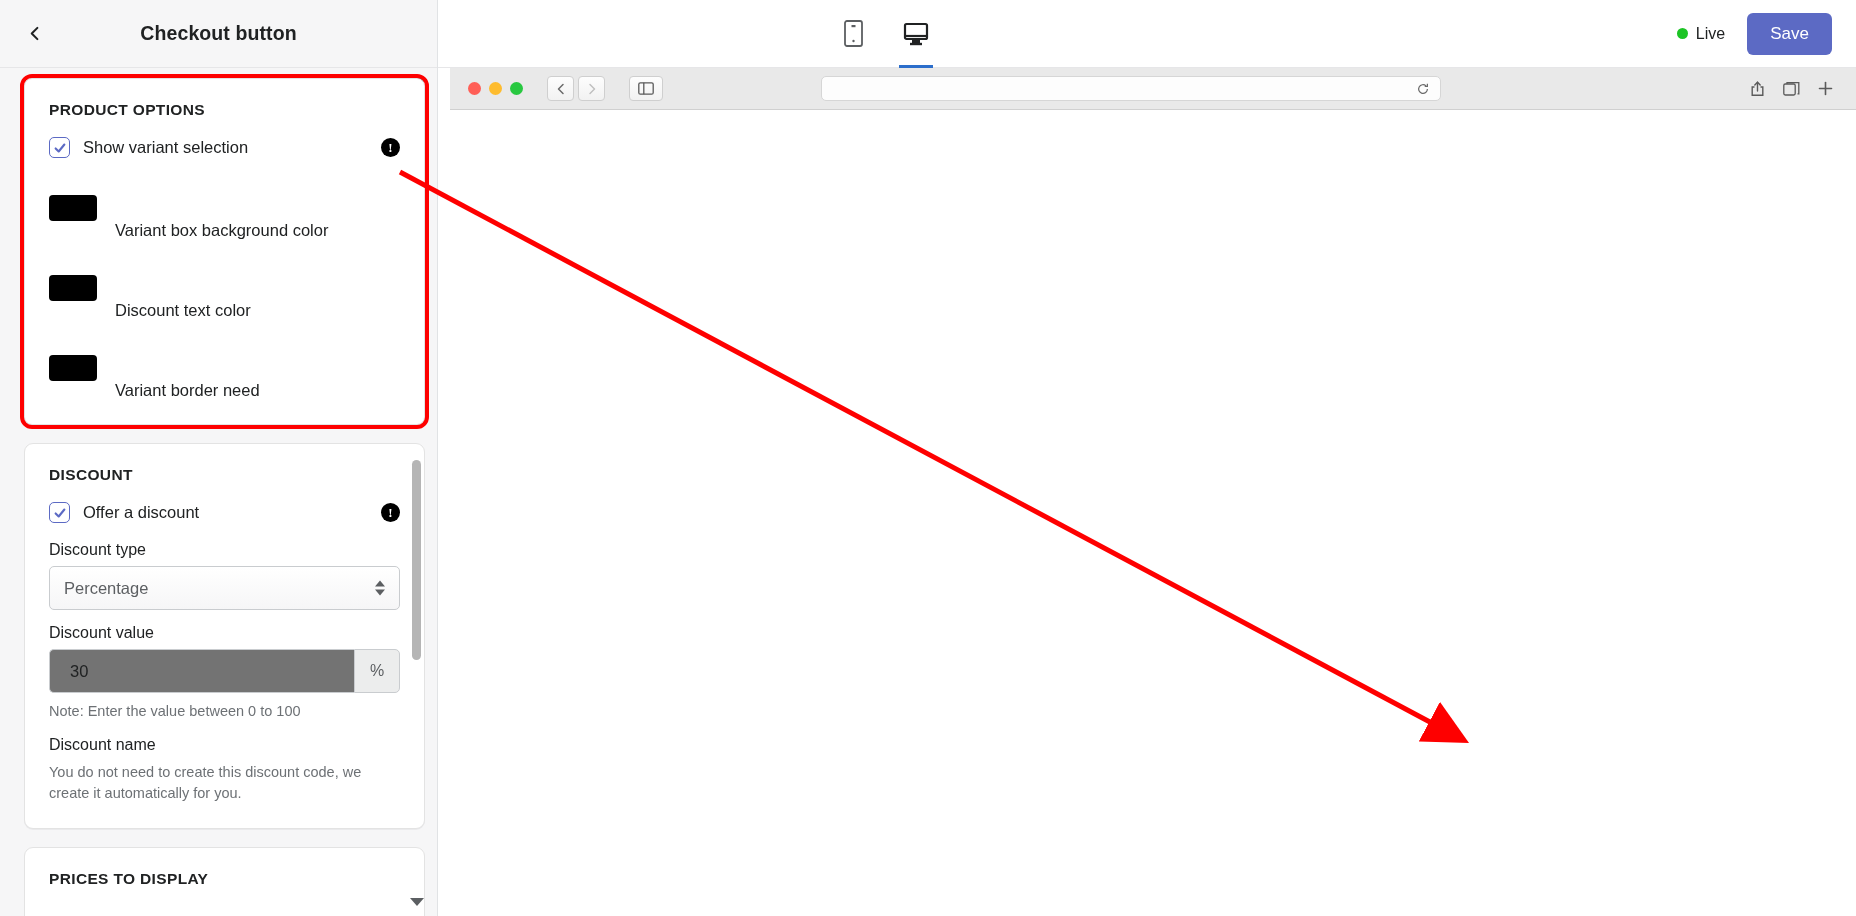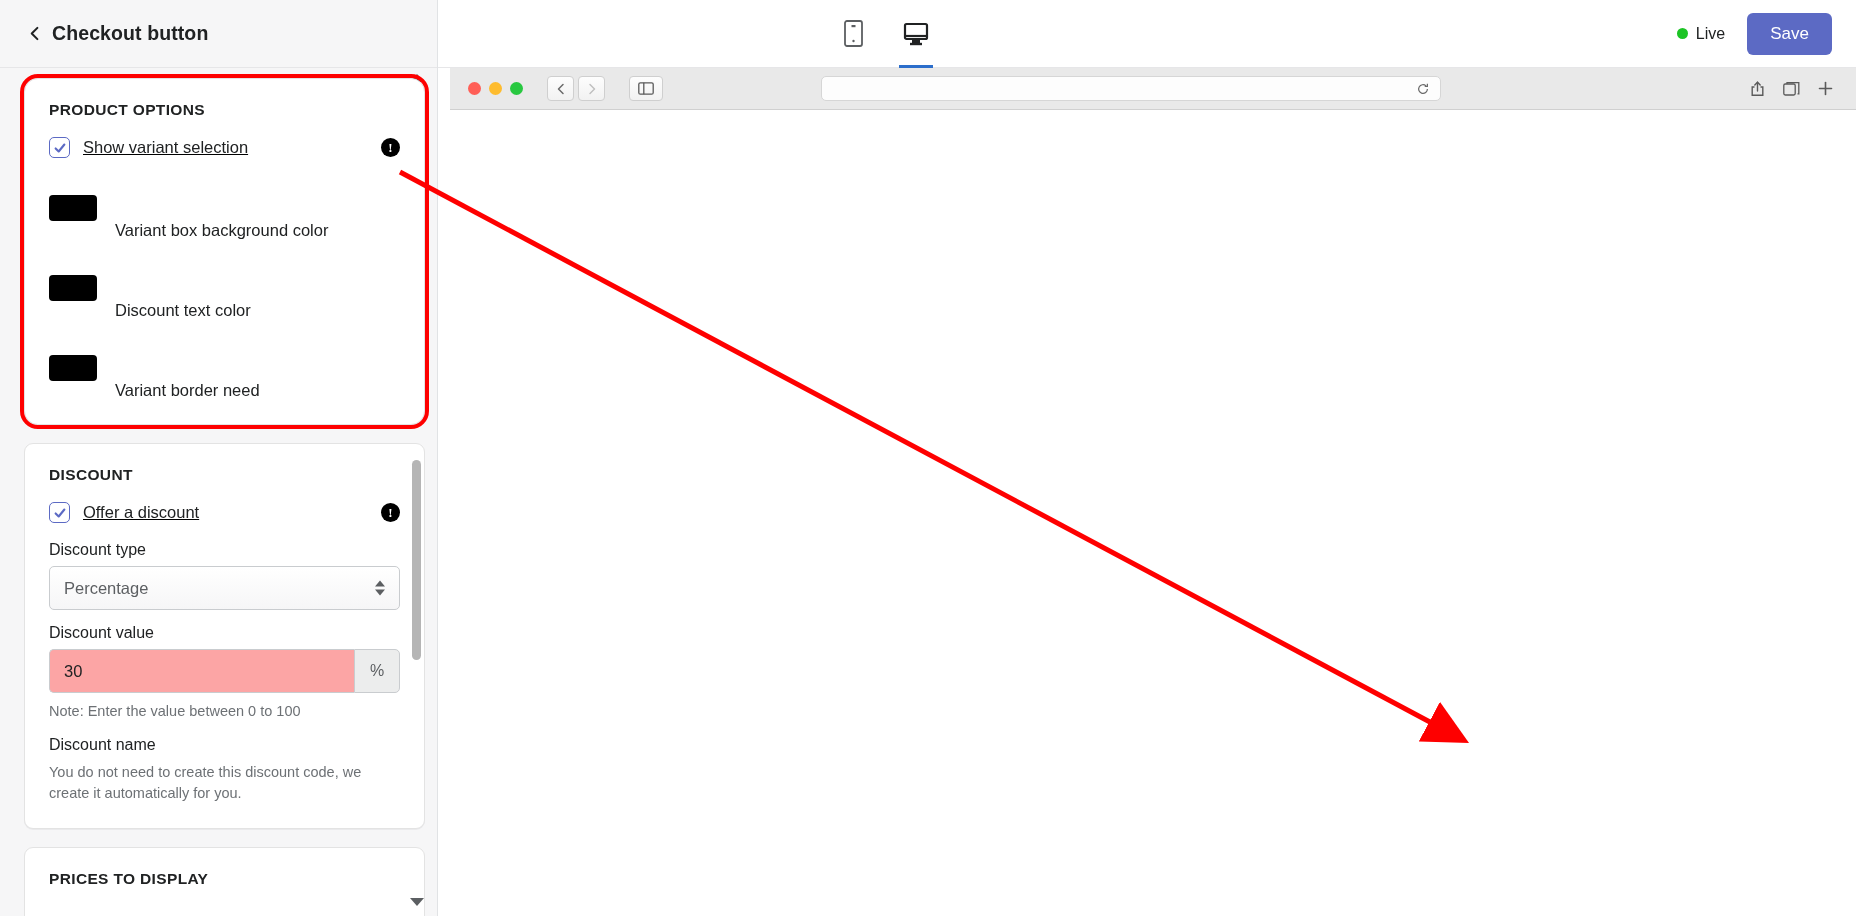--- a/index.html
+++ b/index.html
@@ -26,21 +26,21 @@
     border-bottom: 1px solid #e6e6e8;
     flex: 0 0 68px;
   }
   .back-btn {
     width: 34px; height: 34px;
     display: flex; align-items: center; justify-content: center;
     cursor: pointer; color: #202223;
   }
   .back-btn svg { width: 15px; height: 15px; }
   .lp-title {
-    flex: 1; text-align: left;
+    flex: 1; text-align: center;
     font-size: 19.5px; font-weight: bold; color: #202223;
     letter-spacing: .1px;
     margin-right: 34px;
   }
 
   .lp-scroll {
     flex: 1; overflow: hidden; position: relative;
     padding: 10px 12px 0 24px;
   }
   .scrollbar-track {
@@ -65,32 +65,31 @@
     background: #ffffff;
     border: 1px solid #e3e3e3;
     border-radius: 9px;
     padding: 22px 24px 24px 24px;
     margin-bottom: 18px;
     box-shadow: 0 1px 0 rgba(22,29,37,.05);
   }
   .card.highlight {
     outline: 4px solid #fe0000;
     outline-offset: 0px;
-    border-radius: 14px;
+    border-radius: 8px;
     position: relative;
     z-index: 3;
   }
   .section-title {
     font-size: 15.5px; font-weight: bold; color: #202223;
     letter-spacing: .35px; margin-bottom: 18px;
   }
   .row-check {
     display: flex; align-items: center; gap: 13px;
     margin-bottom: 18px;
-    text-decoration: underline;
   }
   .cbx {
     width: 21px; height: 21px; border-radius: 5px;
     border: 1.5px solid #8c9196; background: #fff;
     display: flex; align-items: center; justify-content: center;
     cursor: pointer; flex: 0 0 21px;
   }
   .cbx.checked { border-color: #5c6ac4; }
   .cbx.checked svg { width: 14px; height: 14px; }
   .row-check .lbl { font-size: 16.5px; color: #202223; flex: 1; }
@@ -127,21 +126,21 @@
     position: absolute; right: 14px; top: 50%; transform: translateY(-50%);
     display: flex; flex-direction: column; gap: 3px;
   }
   .caret .up { width:0;height:0;border-left:5px solid transparent;border-right:5px solid transparent;border-bottom:6px solid #5c5f62; }
   .caret .dn { width:0;height:0;border-left:5px solid transparent;border-right:5px solid transparent;border-top:6px solid #5c5f62; }
 
   .input-group { display: flex; width: 100%; }
   .text-input {
     flex: 1; height: 44px;
     border: 1px solid #c9cccf; border-radius: 5px;
-    background: #fca5a5; padding: 0 14px;
+    background: #737373; padding: 0 20px;
     font-size: 16.5px; color: #202223;
     font-family: "Liberation Sans", sans-serif;
     outline: none;
   }
   .input-group .text-input { border-radius: 5px 0 0 5px; border-right: none; }
   .suffix {
     width: 46px; height: 44px;
     border: 1px solid #c9cccf; border-left: 1px solid #c9cccf;
     border-radius: 0 5px 5px 0;
     background: #eceded;

